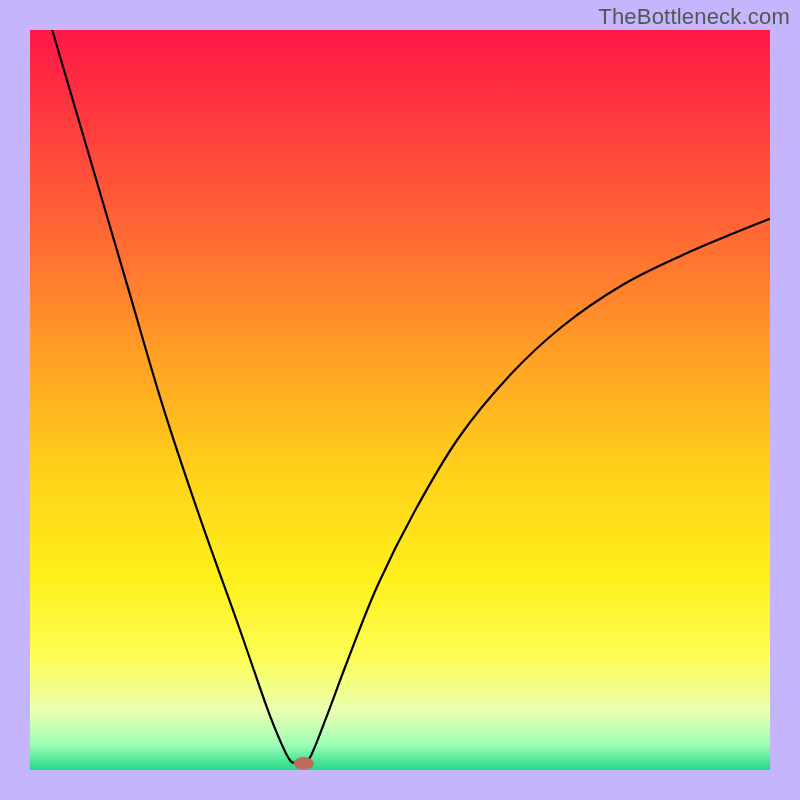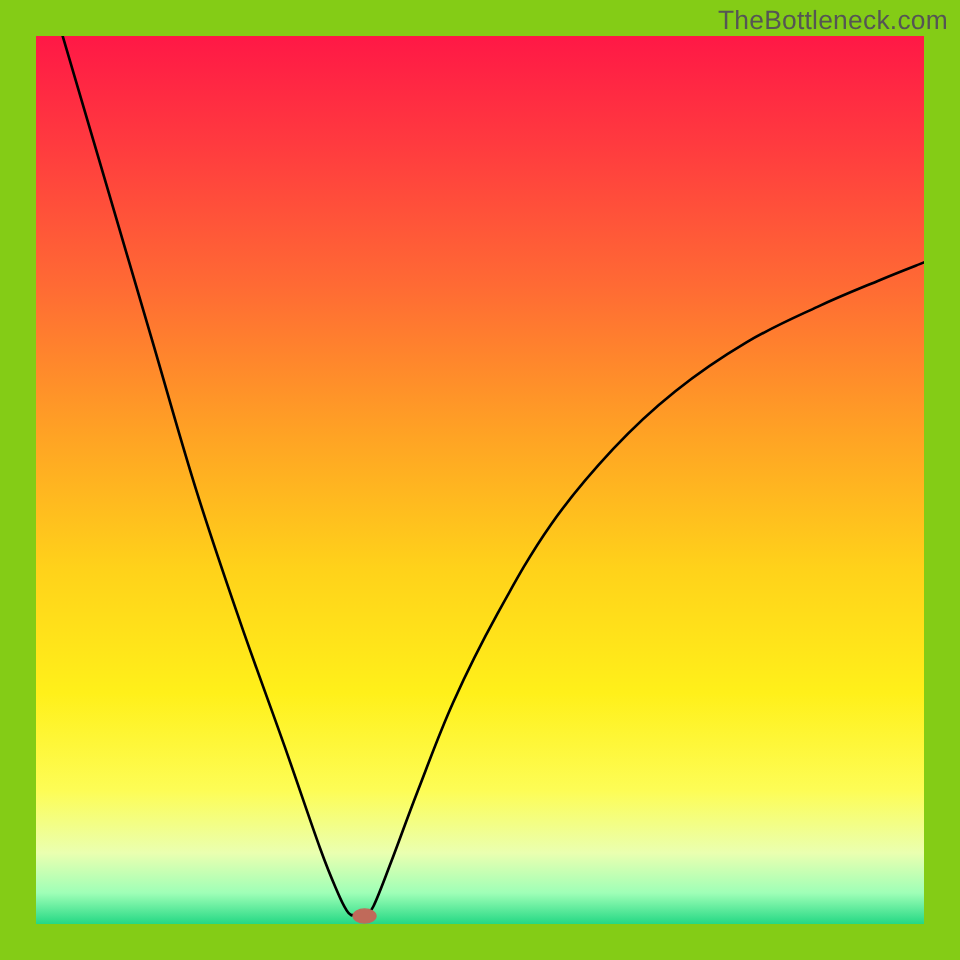--- a/index.html
+++ b/index.html
@@ -8,21 +8,21 @@
     width: 800px;
     height: 800px;
     background: #000;
     font-family: Arial, Helvetica, sans-serif;
     overflow: hidden;
   }
   .stage {
     position: relative;
     width: 800px;
     height: 800px;
-    background: #84cc16;
+    background: #c4b5fd;
   }
   .watermark {
     position: absolute;
     top: 4px;
     right: 10px;
     color: #555;
     font-size: 22px;
     font-weight: 500;
     letter-spacing: 0.2px;
     z-index: 5;

